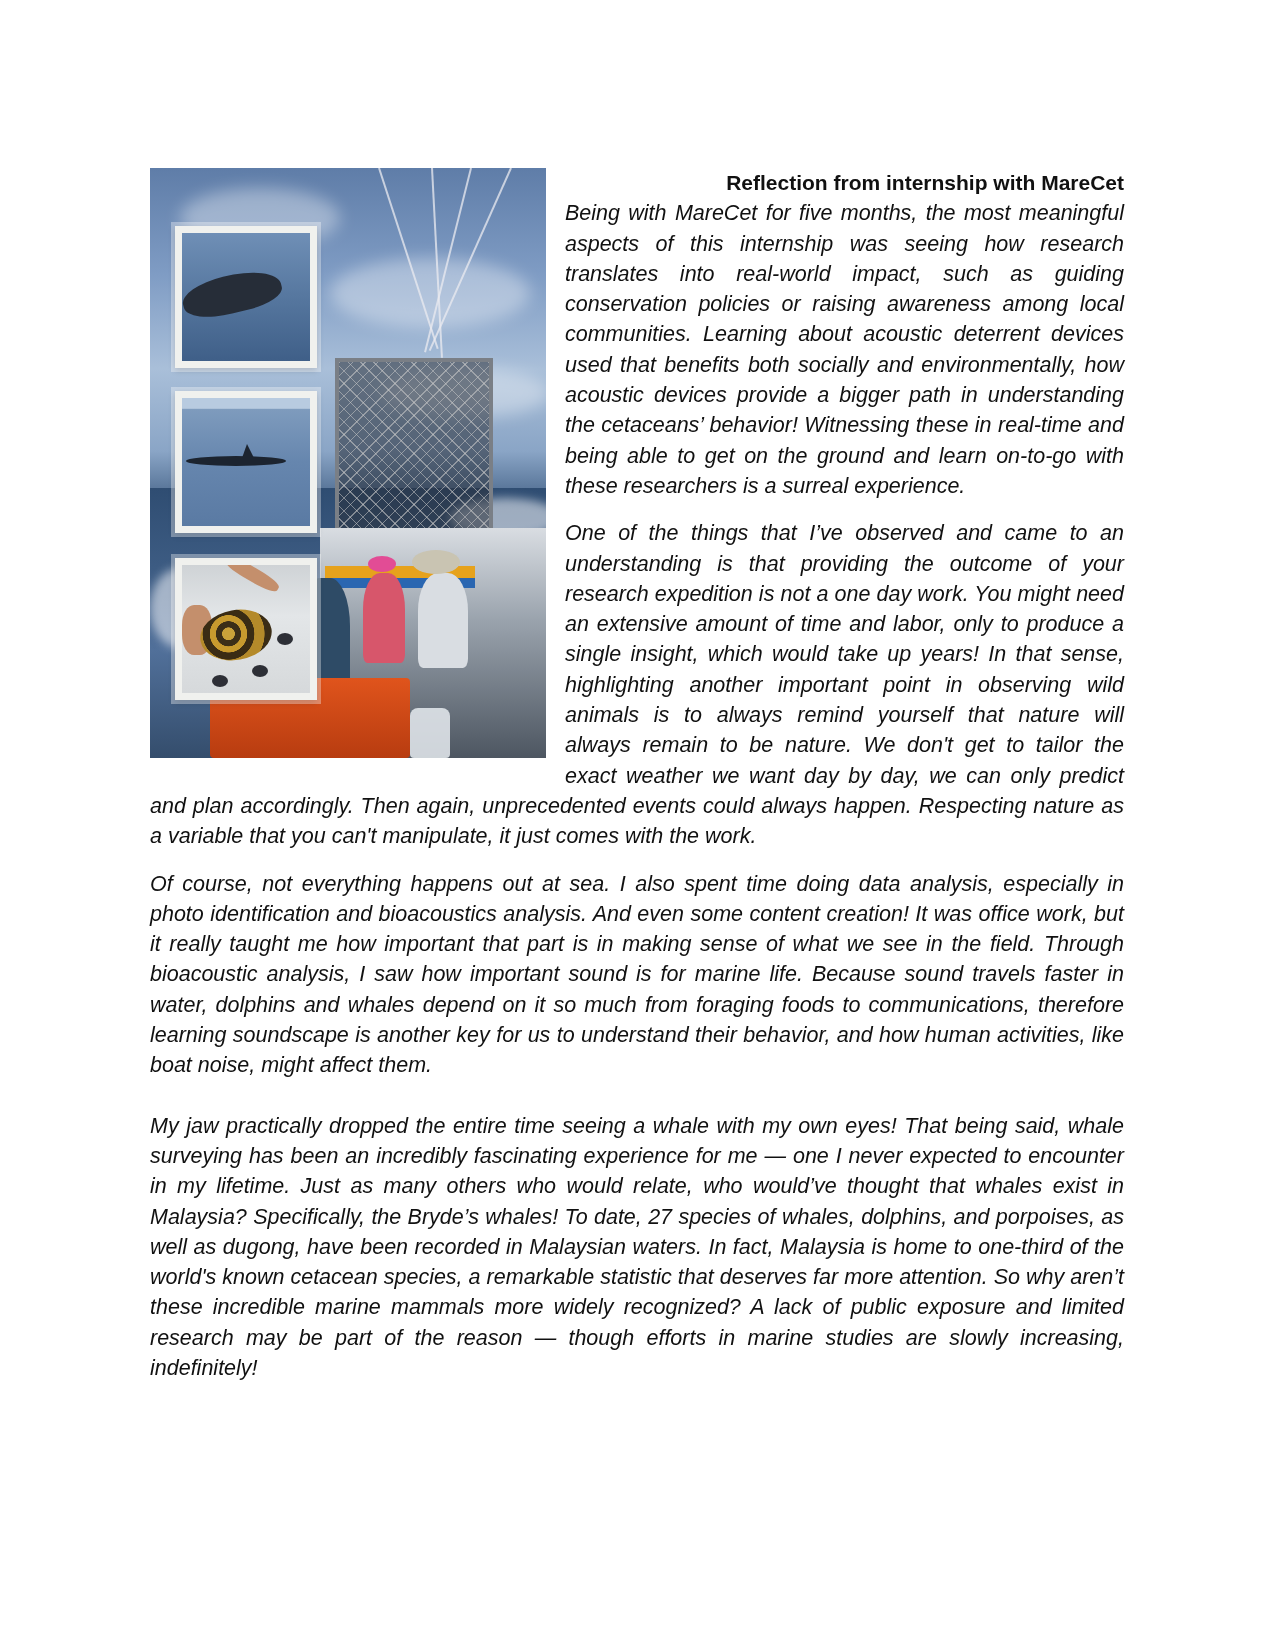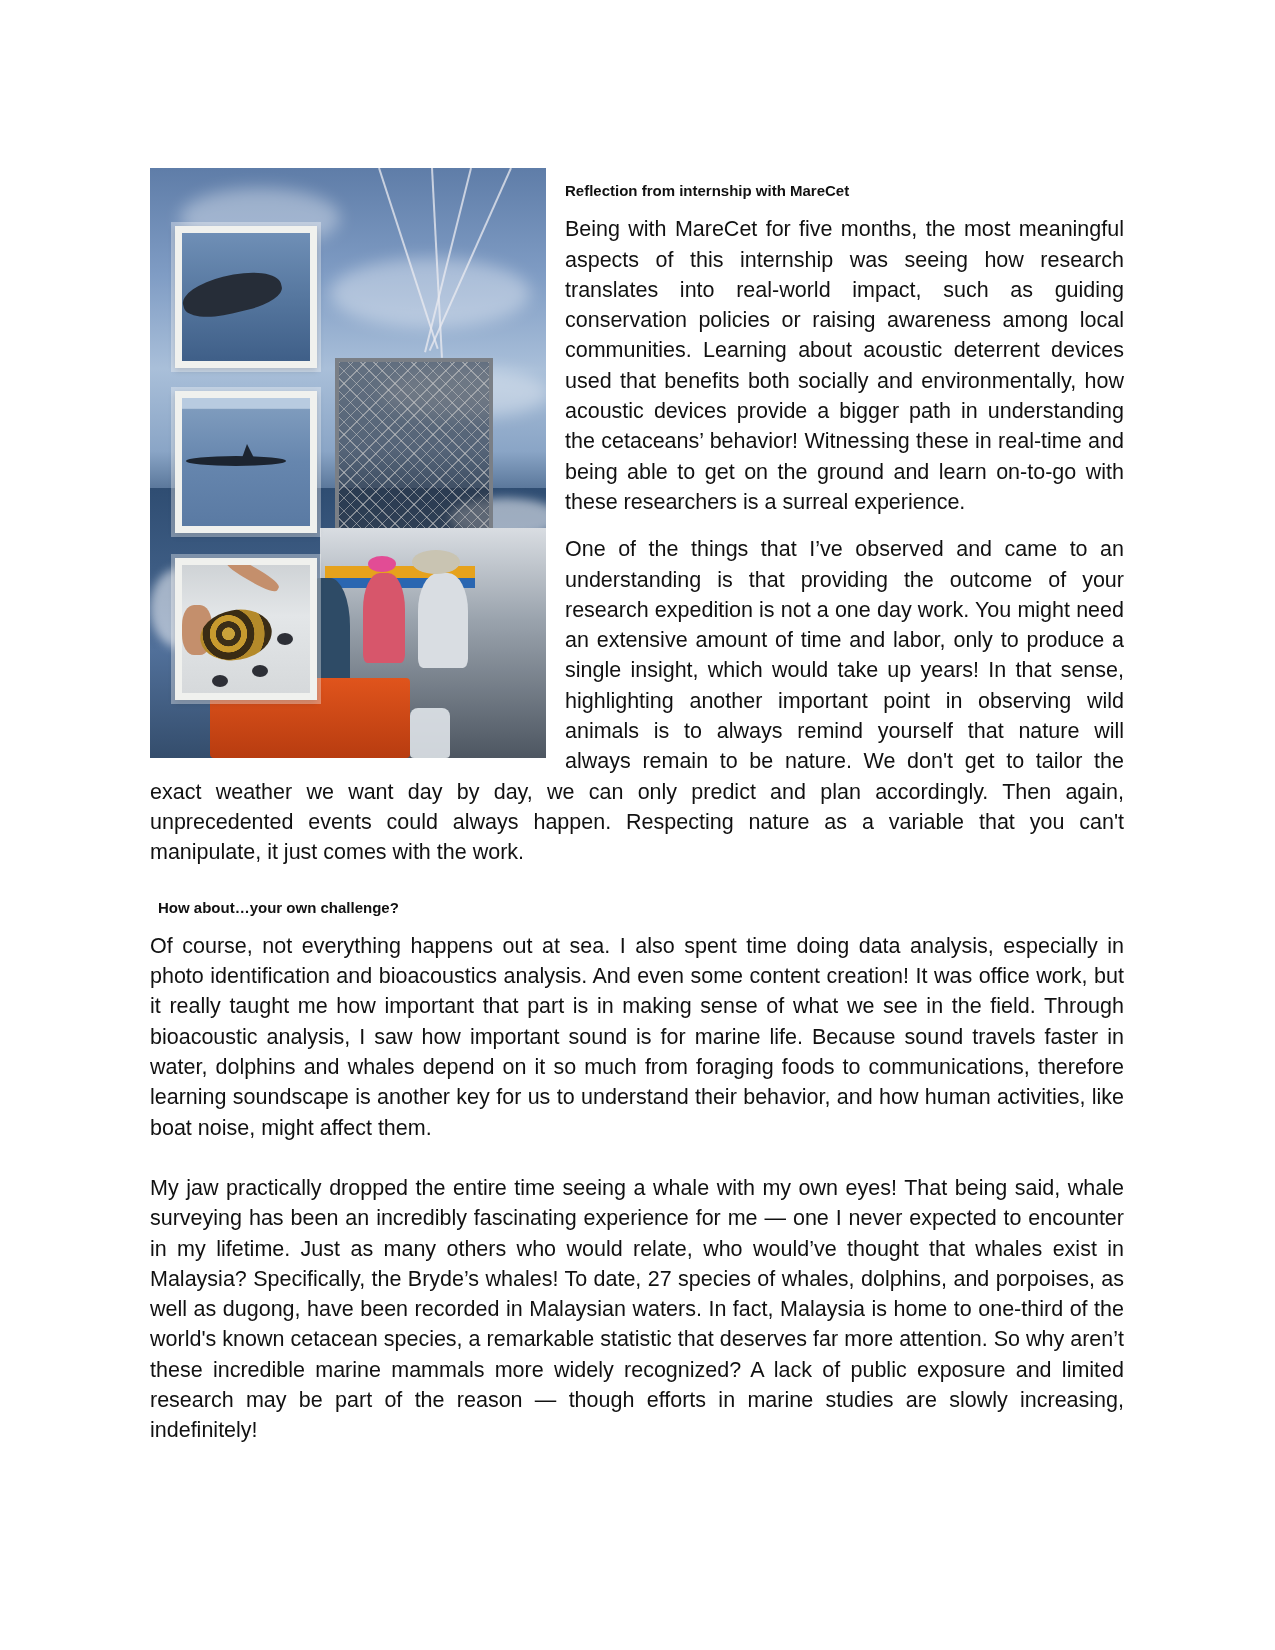--- a/index.html
+++ b/index.html
@@ -41,22 +41,22 @@
   .p2 .img { background: linear-gradient(180deg,#b8cbe0 0%,#b8cbe0 8%,#7e9bbd 9%,#6686ae 50%,#5a7aa3 100%); }
   .p3 { top: 390px; height: 128px; }
   .p3 .img { background: linear-gradient(180deg,#cfd3d6 0%,#e3e6e8 40%,#d6d9db 100%); }
   .whale1 { position: absolute; left: 0; top: 42px; width: 100px; height: 38px; background: #262d38; border-radius: 50% 60% 40% 50%; transform: rotate(-14deg); }
   .whale2 { position: absolute; left: 4px; top: 58px; width: 100px; height: 10px; background: #1c2430; border-radius: 50%; }
   .fin { position: absolute; left: 60px; top: 46px; width: 0; height: 0; border-left: 5px solid transparent; border-right: 7px solid transparent; border-bottom: 14px solid #1c2430; }
   .turtle { position: absolute; left: 18px; top: 45px; width: 72px; height: 50px; border-radius: 50%;
     background: radial-gradient(circle at 40% 45%, #caa23a 0 12%, #3b2e18 13% 24%, #c79a2e 25% 36%, #3a2c14 37% 50%, #b48a2a 51% 70%, #3b2d16 71%); transform: rotate(-10deg); }
   .hand { position: absolute; background: #c48f6c; border-radius: 40%; }
   .dot { position: absolute; width: 16px; height: 12px; border-radius: 50%; background: #2d2f36; }
-  h2 { font-size: 15px; font-weight: bold; margin: 8px; line-height: 30.3px; }
-  p { margin: 0; text-align: justify; }
+  h2 { font-size: 21px; font-weight: bold; margin: 0; line-height: 30.3px; text-align: right; }
+  p { margin: 0; text-align: justify; font-style: italic; }
   .gap-s { height: 17px; }
   .gap-l { height: 30px; }
   .section { margin: 0; }
 </style>
 </head>
 <body>
 
 <div class="page">
 
   <div class="collage" title="Collage: boat research expedition at sea with inset photos of a whale surfacing, a whale dorsal fin, and a sea turtle being held">
@@ -109,20 +109,19 @@
   <div class="section">
     <h2>Reflection from internship with MareCet</h2>
     <p>Being with MareCet for five months, the most meaningful aspects of this internship was seeing how research translates into real-world impact, such as guiding conservation policies or raising awareness among local communities. Learning about acoustic deterrent devices used that benefits both socially and environmentally, how acoustic devices provide a bigger path in understanding the cetaceans’ behavior! Witnessing these in real-time and being able to get on the ground and learn on-to-go with these researchers is a surreal experience.</p>
   </div>
   <div class="gap-s"></div>
   <div class="section">
     <p>One of the things that I’ve observed and came to an understanding is that providing the outcome of your research expedition is not a one day work. You might need an extensive amount of time and labor, only to produce a single insight, which would take up years! In that sense, highlighting another important point in observing wild animals is to always remind yourself that nature will always remain to be nature. We don't get to tailor the exact weather we want day by day, we can only predict and plan accordingly. Then again, unprecedented events could always happen. Respecting nature as a variable that you can't manipulate, it just comes with the work.</p>
   </div>
   <div class="gap-s"></div>
   <div class="section">
-    <h2>How about…your own challenge?</h2>
     <p>Of course, not everything happens out at sea. I also spent time doing data analysis, especially in photo identification and bioacoustics analysis. And even some content creation! It was office work, but it really taught me how important that part is in making sense of what we see in the field. Through bioacoustic analysis, I saw how important sound is for marine life. Because sound travels faster in water, dolphins and whales depend on it so much from foraging foods to communications, therefore learning soundscape is another key for us to understand their behavior, and how human activities, like boat noise, might affect them.</p>
   </div>
   <div class="gap-l"></div>
   <div class="section">
     <p>My jaw practically dropped the entire time seeing a whale with my own eyes! That being said, whale surveying has been an incredibly fascinating experience for me — one I never expected to encounter in my lifetime. Just as many others who would relate, who would’ve thought that whales exist in Malaysia? Specifically, the Bryde’s whales! To date, 27 species of whales, dolphins, and porpoises, as well as dugong, have been recorded in Malaysian waters. In fact, Malaysia is home to one-third of the world's known cetacean species, a remarkable statistic that deserves far more attention. So why aren’t these incredible marine mammals more widely recognized? A lack of public exposure and limited research may be part of the reason — though efforts in marine studies are slowly increasing, indefinitely!</p>
   </div>
 </div>
 
 </body></html>

